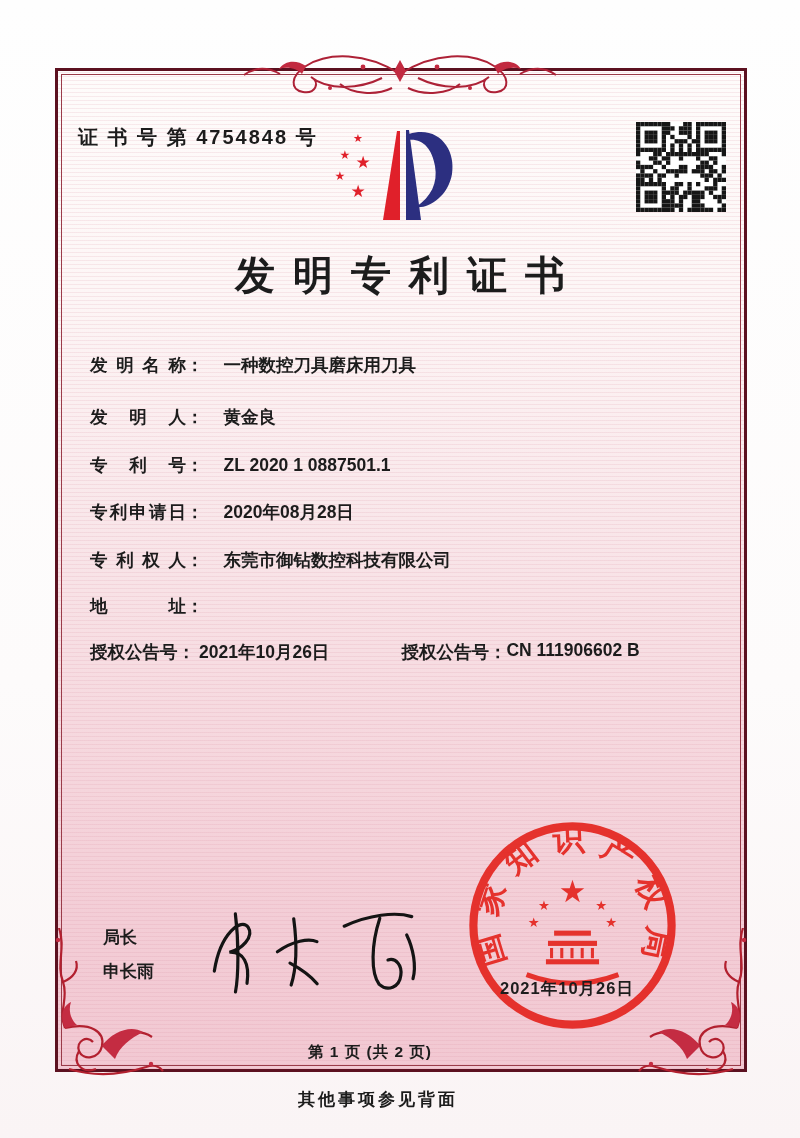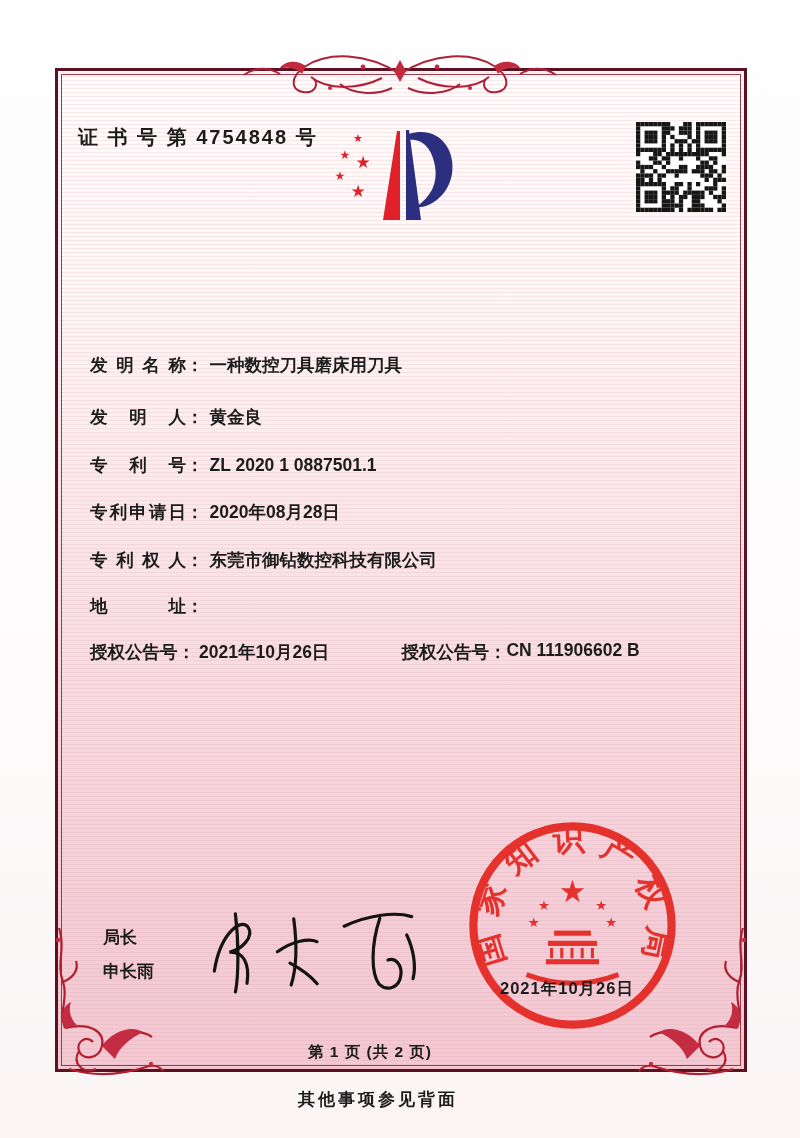--- a/index.html
+++ b/index.html
@@ -26,21 +26,21 @@
   .abs{position:absolute;}
   .cert-no{left:78px;top:124px;font-size:20px;font-weight:700;letter-spacing:2px;}
   .title{
     left:0;right:0;top:248px;text-align:center;
     font-family:"Liberation Serif","DejaVu Serif",serif;
     font-size:40px;font-weight:700;letter-spacing:18px;text-indent:18px;
   }
   .field-row{left:90px;width:640px;display:flex;font-size:17.5px;font-weight:700;line-height:26px;}
   .field-label{display:inline-block;width:96px;text-align:justify;text-align-last:justify;flex:0 0 96px;}
   .field-colon{flex:0 0 14px;}
-  .field-value{margin-left:6px;}
+  .field-value{margin-left:20px;}
   .addr-value{max-width:440px;}
   .grant-pair{display:flex;font-size:17.5px;font-weight:700;}
   .paras{
     left:90px;width:625px;top:668px;
     font-family:"Liberation Serif","DejaVu Serif",serif;
     font-size:17px;line-height:34px;font-weight:600;text-align:justify;
   }
   .paras p{margin:0;text-indent:2em;}
   .sig-title{left:103px;top:926px;font-size:17px;font-weight:700;}
   .sig-name{left:103px;top:960px;font-size:17px;font-weight:700;}
@@ -391,20 +391,21 @@
           <rect x="58.8" y="84.0" width="4.2" height="4.2"></rect>
           <rect x="63.0" y="84.0" width="4.2" height="4.2"></rect>
           <rect x="67.2" y="84.0" width="4.2" height="4.2"></rect>
           <rect x="71.4" y="84.0" width="4.2" height="4.2"></rect>
           <rect x="79.8" y="84.0" width="4.2" height="4.2"></rect>
           <rect x="84.0" y="84.0" width="4.2" height="4.2"></rect>
         </g>
       </svg>
   </div>
 
+  <div class="abs title">发明专利证书</div>
 
   <div class="abs field-row" style="top:352px">
     <span class="field-label">发明名称</span>
       <span class="field-colon">：</span>
       <span class="field-value">一种数控刀具磨床用刀具</span>
   </div>
   <div class="abs field-row" style="top:404px">
     <span class="field-label">发明人</span>
       <span class="field-colon">：</span>
       <span class="field-value">黄金良</span>

